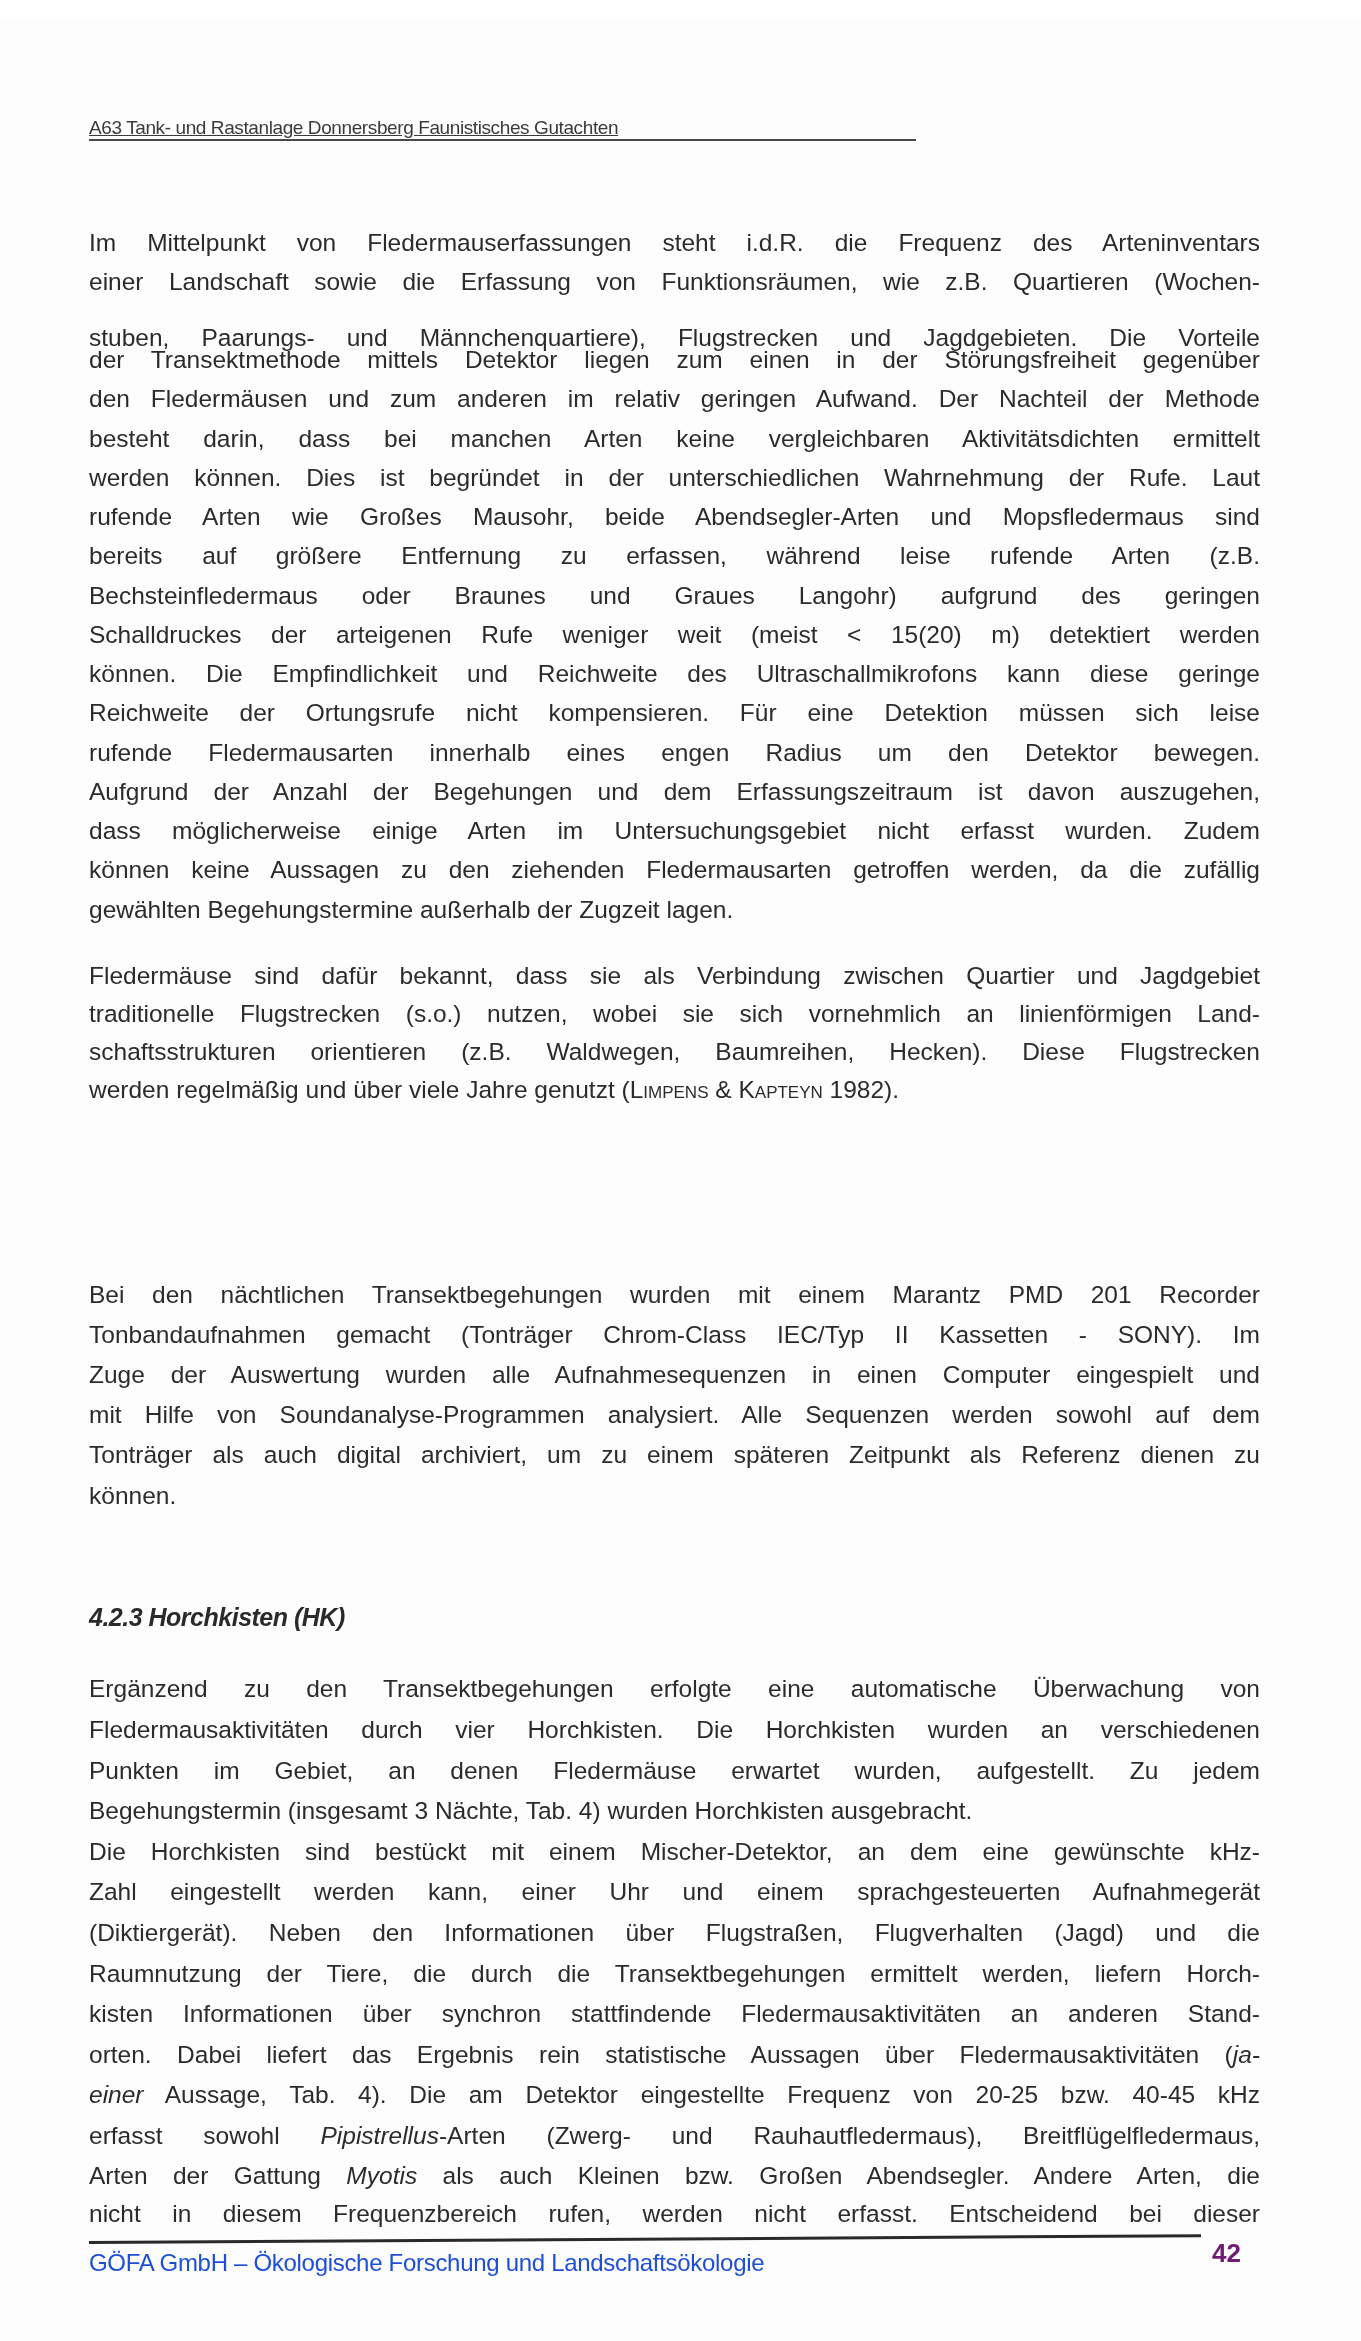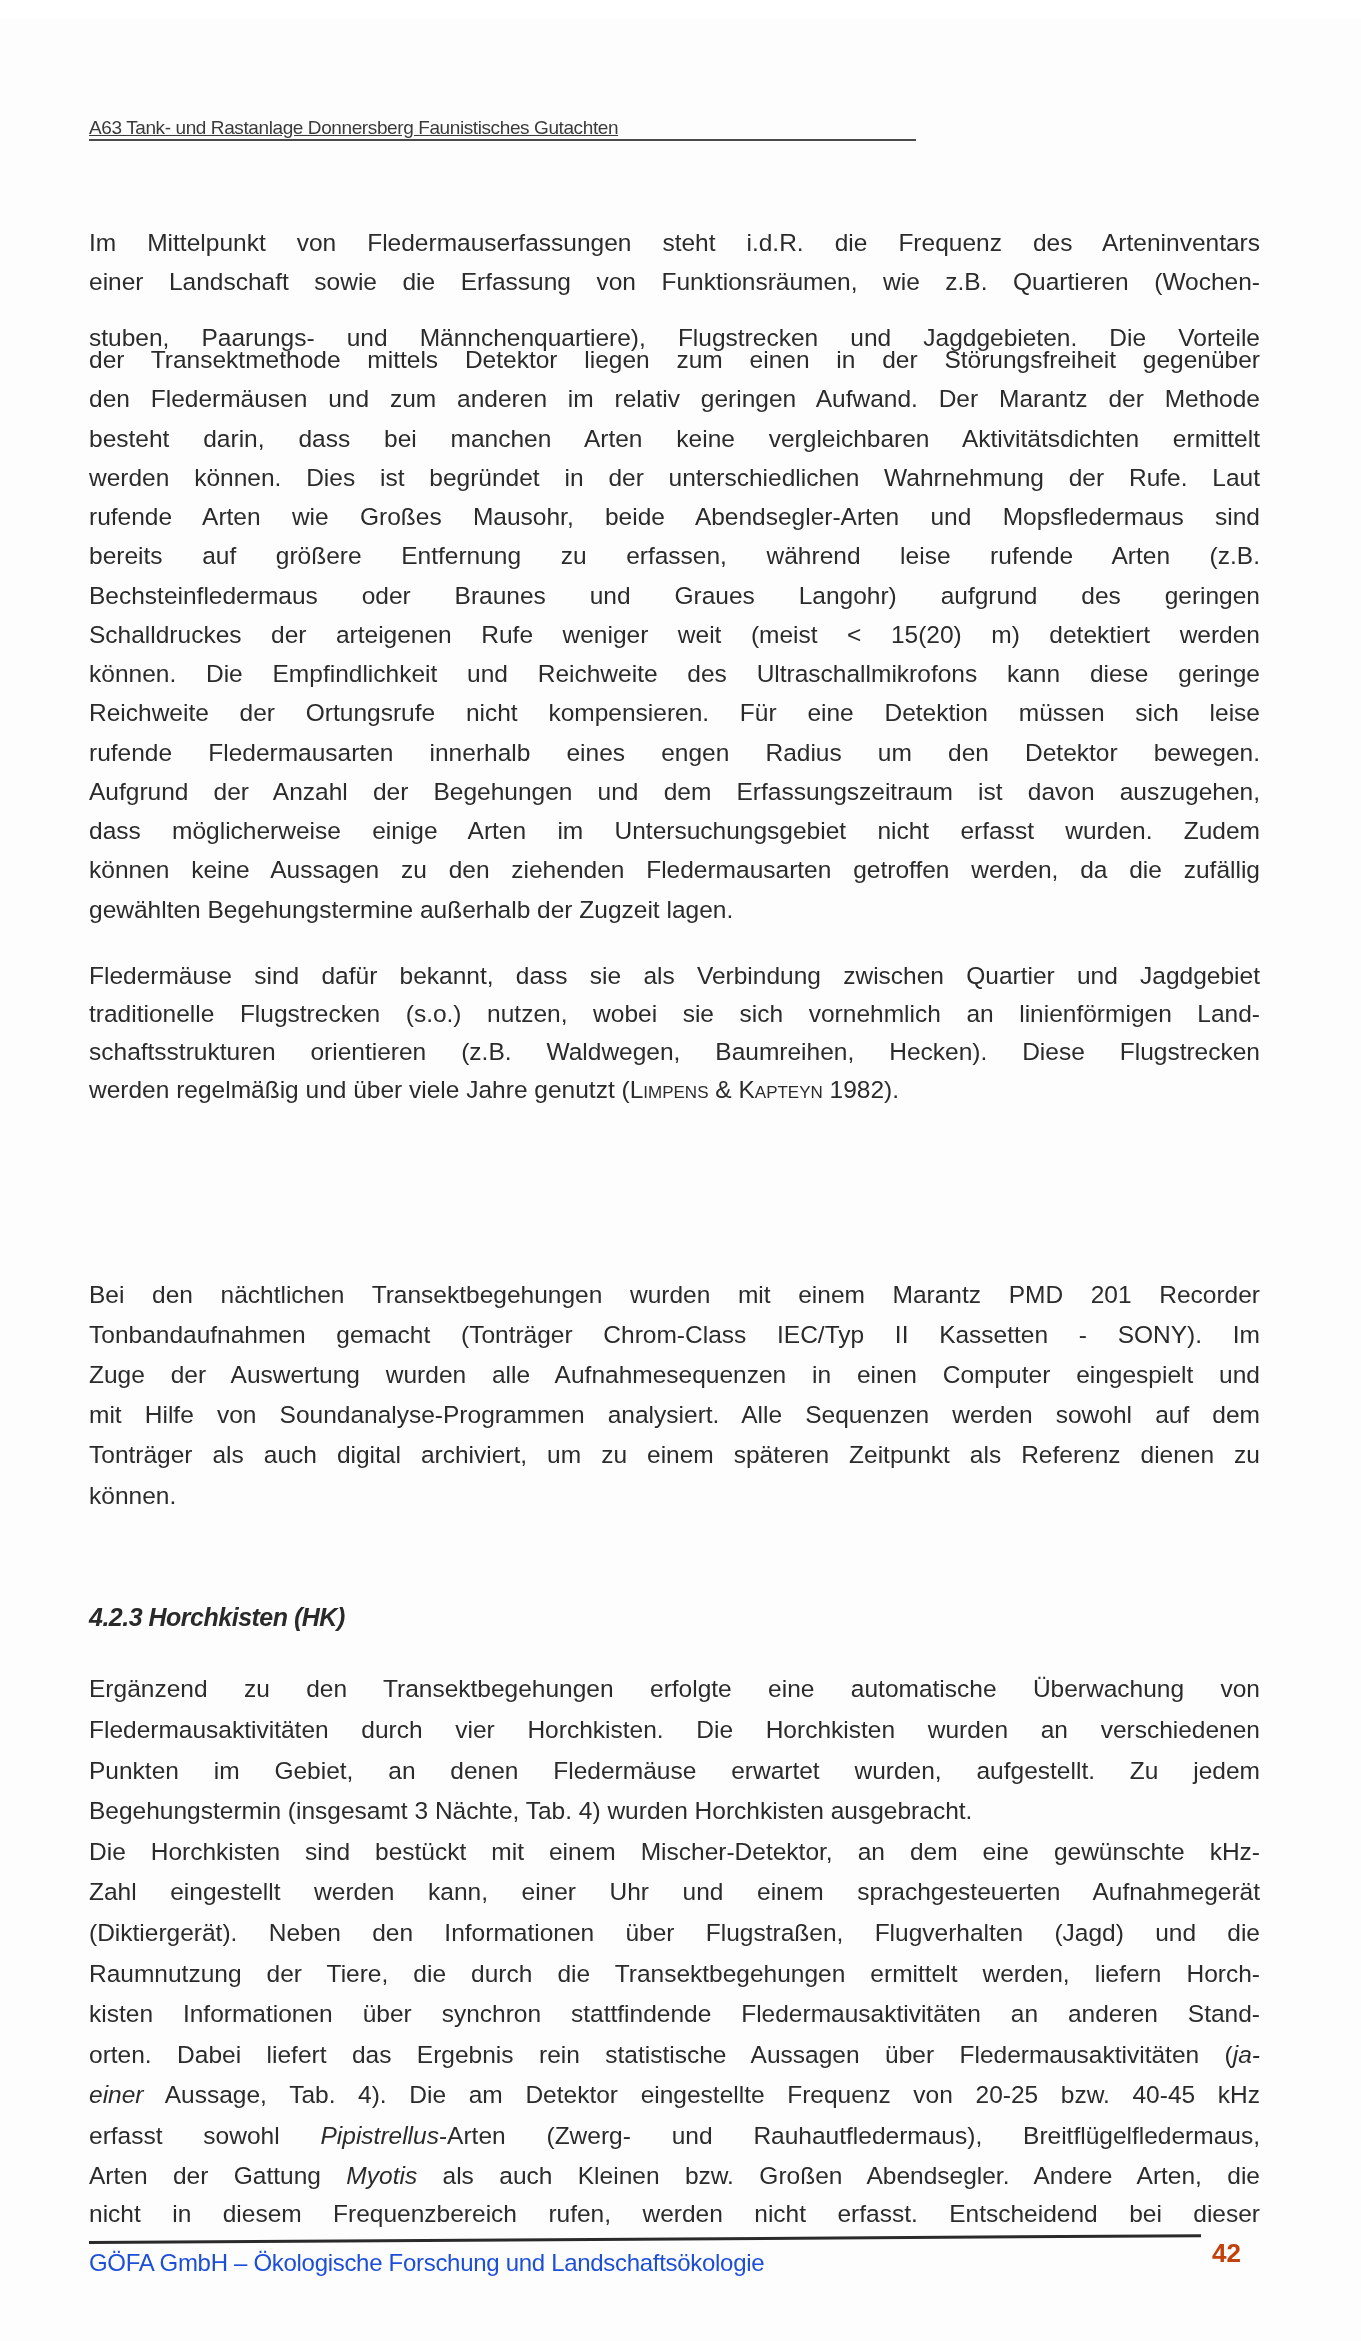--- a/index.html
+++ b/index.html
@@ -19,37 +19,37 @@
   .line .sc { font-variant: small-caps; }
 
   .heading { position: absolute; left: 89px; font-size: 25px; font-weight: bold; font-style: italic;
              letter-spacing: -0.5px; color: #2a2a2a; line-height: 30px; }
 
   .footer-rule { position: absolute; left: 89px; top: 2222px; width: 1112px; height: 3px;
                  background: #2a2a2a; transform: rotate(-0.35deg); transform-origin: left center; }
   .footer-text { position: absolute; left: 89px; top: 2232px; font-size: 24px; color: #1d4ed8;
                  letter-spacing: -0.3px; line-height: 24px; }
   .page-number { position: absolute; left: 1212px; top: 2220px; font-size: 26px; font-weight: bold;
-                 color: #c2410c; line-height: 28px; text-align: right; }
+                 color: #701a75; line-height: 28px; text-align: right; }
 </style>
 </head>
 <body>
 
 <div class="page">
 
   <div class="running-header">
     <span>A63 Tank- und Rastanlage Donnersberg Faunistisches Gutachten</span>
   </div>
 
   <div>
     <div class="line" style="top:209px">Im Mittelpunkt von Fledermauserfassungen steht i.d.R. die Frequenz des Arteninventars</div>
     <div class="line" style="top:248px">einer Landschaft sowie die Erfassung von Funktionsräumen, wie z.B. Quartieren (Wochen-</div>
     <div class="line" style="top:304px">stuben, Paarungs- und Männchenquartiere), Flugstrecken und Jagdgebieten. Die Vorteile</div>
     <div class="line" style="top:326px">der Transektmethode mittels Detektor liegen zum einen in der Störungsfreiheit gegenüber</div>
-    <div class="line" style="top:365px">den Fledermäusen und zum anderen im relativ geringen Aufwand. Der Marantz der Methode</div>
+    <div class="line" style="top:365px">den Fledermäusen und zum anderen im relativ geringen Aufwand. Der Nachteil der Methode</div>
     <div class="line" style="top:405px">besteht darin, dass bei manchen Arten keine vergleichbaren Aktivitätsdichten ermittelt</div>
     <div class="line" style="top:444px">werden können. Dies ist begründet in der unterschiedlichen Wahrnehmung der Rufe. Laut</div>
     <div class="line" style="top:483px">rufende Arten wie Großes Mausohr, beide Abendsegler-Arten und Mopsfledermaus sind</div>
     <div class="line" style="top:522px">bereits auf größere Entfernung zu erfassen, während leise rufende Arten (z.B.</div>
     <div class="line" style="top:562px">Bechsteinfledermaus oder Braunes und Graues Langohr) aufgrund des geringen</div>
     <div class="line" style="top:601px">Schalldruckes der arteigenen Rufe weniger weit (meist &lt; 15(20) m) detektiert werden</div>
     <div class="line" style="top:640px">können. Die Empfindlichkeit und Reichweite des Ultraschallmikrofons kann diese geringe</div>
     <div class="line" style="top:679px">Reichweite der Ortungsrufe nicht kompensieren. Für eine Detektion müssen sich leise</div>
     <div class="line" style="top:719px">rufende Fledermausarten innerhalb eines engen Radius um den Detektor bewegen.</div>
     <div class="line" style="top:758px">Aufgrund der Anzahl der Begehungen und dem Erfassungszeitraum ist davon auszugehen,</div>

